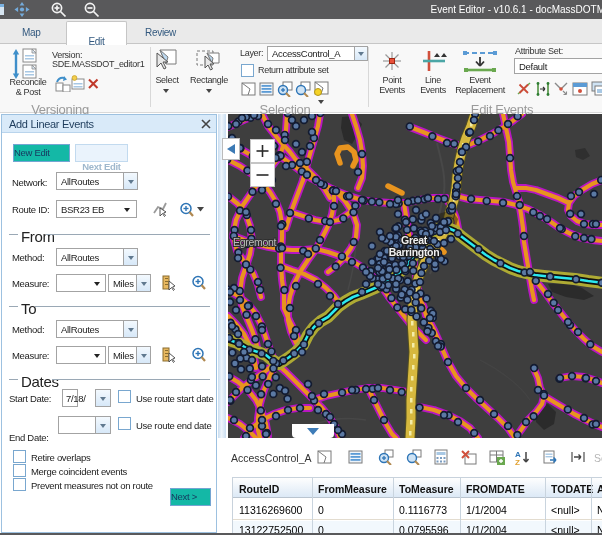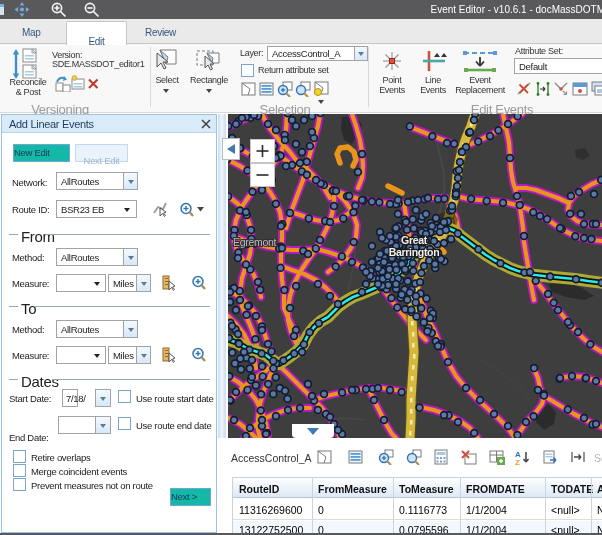--- a/index.html
+++ b/index.html
@@ -228,21 +228,21 @@
 </div>
 
 <div class="panel">
   <div class="panel-h">
     <div style="position:absolute;left:7px;top:3px;color:#1e3c5c;font-size:11px;">Add Linear Events</div>
     <svg style="position:absolute;right:5px;top:4px" width="10" height="10">
         <path d="M1,1 L9,9 M9,1 L1,9" stroke="#444" stroke-width="1.6"></path>
       </svg>
   </div>
   <div class="btn-blue" style="left:11px;top:29px;width:57px;height:18px;padding-top:2px;">New Edit</div>
-  <div class="btn-dis" style="left:73px;top:29px;width:53px;height:18px;padding-top:10px;">Next Edit</div>
+  <div class="btn-dis" style="left:73px;top:29px;width:53px;height:18px;padding-top:16px;font-weight:bold;">Next Edit</div>
 
   <div class="flabel" style="left:10px;top:62px;">Network:</div>
   <div class="combo" style="left:54px;top:57px;width:68px;height:18px;padding:3px 0 0 4px;">AllRoutes</div>
   <div class="carrowbtn" style="left:121px;top:57px;width:15px;height:18px;">
       <div class="carrow" style="left:4px;top:7px;"></div>
     </div>
 
   <div class="flabel" style="left:10px;top:89px;">Route ID:</div>
   <div class="combo" style="left:54px;top:85px;width:81px;height:18px;padding:3px 0 4px 4px;">BSR23 EB
     <div style="position:absolute;right:6px;top:7px;width:0;height:0;border-left:3.5px solid transparent;border-right:3.5px solid transparent;border-top:4px solid #222"></div>

